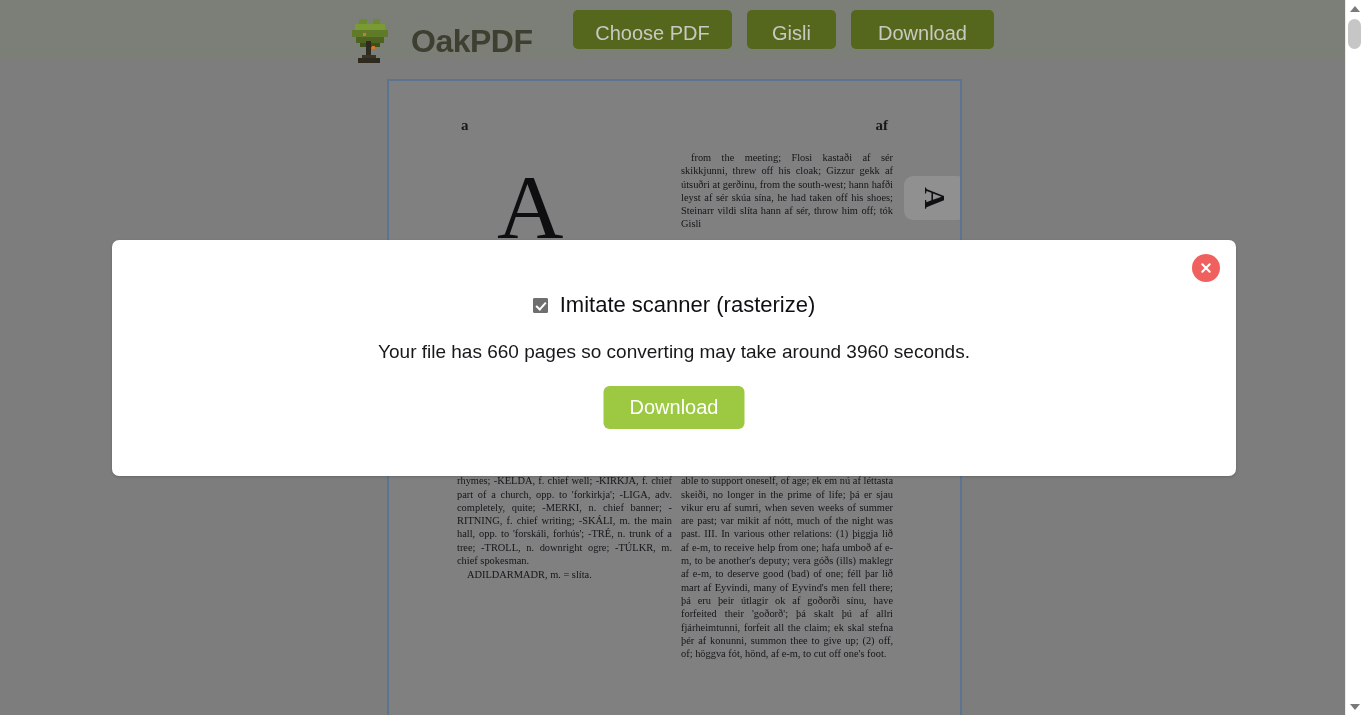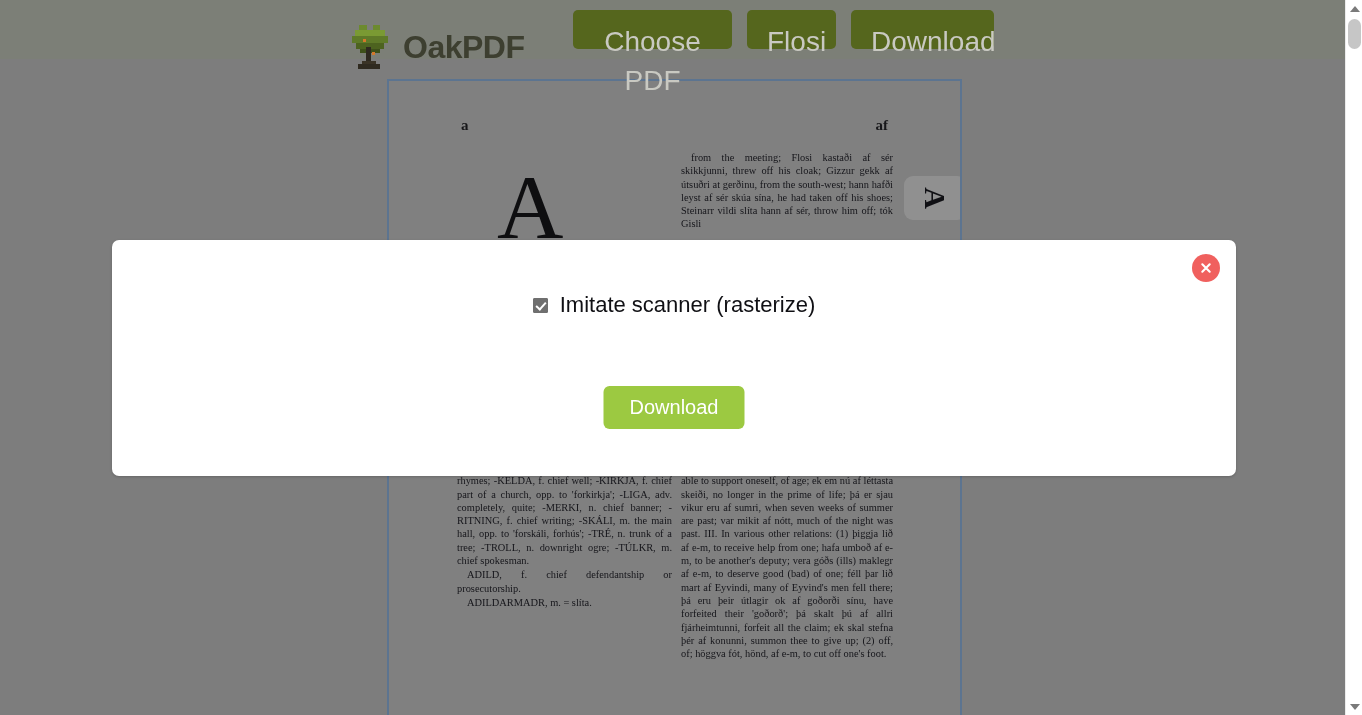--- a/index.html
+++ b/index.html
@@ -31,47 +31,47 @@
     background-image: radial-gradient(circle, rgba(255,255,255,0.14) 0.6px, transparent 0.7px);
     background-size: 6px 6px;
     display: flex;
     align-items: center;
     z-index: 5;
   }
 
   .brand {
     position: absolute;
     left: 345px;
-    top: 23px;
-    display: flex;
-    align-items: center;
-    gap: 8px;
+    top: 17px;
+    display: flex;
+    align-items: center;
+    gap: 16px;
     height: 48px;
   }
   .brand-logo { width: 50px; height: 48px; display:block; }
   .brand-name {
     font-size: 32px;
     font-weight: bold;
     color: #3d3f30;
     letter-spacing: -0.5px;
     line-height: 1;
   }
 
   .hdr-btn {
     position: absolute;
     top: 10px;
     height: 39px;
     border: none;
     border-radius: 5px;
     background: #55661d;
     color: #c9c9c2;
     font-family: "Liberation Sans", sans-serif;
-    font-size: 28px;
-    cursor: pointer;
-    padding: 12px 20px;
+    font-size: 20px;
+    cursor: pointer;
+    padding: 4px 20px;
     line-height: 39px;
     text-align: center;
   }
   #btn-choose { left: 573px; width: 159px; }
   #btn-sign   { left: 747px; width: 89px; }
   #btn-dl-hdr { left: 851px; width: 143px; }
 
   
   .viewer-wrap {
     position: absolute;
@@ -307,21 +307,20 @@
       </div>
 
       <div class="dropcap">A</div>
 
       <div class="col col-right">
         <p>from the meeting; Flosi kastaði af sér skikkjunni, threw off his cloak; Gizzur gekk af útsuðri at gerðinu, from the south-west; hann hafði leyst af sér skúa sína, he had taken off his shoes; Steinarr vildi slíta hann af sér, throw him off; tók Gisli</p>
       </div>
 
       <div class="col col-left">
         <p>skothending f; -HENDR, a. (verse) with perfect rhymes; -KELDA, f. chief well; -KIRKJA, f. chief part of a church, opp. to 'forkirkja'; -LIGA, adv. completely, quite; -MERKI, n. chief banner; -RITNING, f. chief writing; -SKÁLI, m. the main hall, opp. to 'forskáli, forhús'; -TRÉ, n. trunk of a tree; -TROLL, n. downright ogre; -TÚLKR, m. chief spokesman.</p>
-        <p>ADILD, f. chief defendantship or prosecutorship.</p>
         <p>ADILDARMADR, m. = slíta.</p>
       </div>
 
       <div class="col" style="left:292px; top:380px; width:212px;">
         <p>town. II. Of time; past, beyond: af ómaga-aldri, able to support oneself, of age; ek em nú af léttasta skeiði, no longer in the prime of life; þá er sjau vikur eru af sumri, when seven weeks of summer are past; var mikit af nótt, much of the night was past. III. In various other relations: (1) þiggja lið af e-m, to receive help from one; hafa umboð af e-m, to be another's deputy; vera góðs (ills) maklegr af e-m, to deserve good (bad) of one; féll þar lið mart af Eyvindi, many of Eyvind's men fell there; þá eru þeir útlagir ok af goðorði sínu, have forfeited their 'goðorð'; þá skalt þú af allri fjárheimtunni, forfeit all the claim; ek skal stefna þér af konunni, summon thee to give up; (2) off, of; höggva fót, hönd, af e-m, to cut off one's foot.</p>
       </div>
 
       <div class="a-tab">A</div>
     </div>
   </div>
@@ -340,41 +339,42 @@
           <rect x="17" y="38" width="14" height="4" fill="#3a3326"></rect>
           <rect x="13" y="41" width="22" height="5" fill="#2f2a20"></rect>
           <rect x="18" y="16" width="3" height="3" fill="#d4782a"></rect>
           <rect x="27" y="29" width="3" height="3" fill="#d4782a"></rect>
         </g>
       </svg>
       <span class="brand-name">OakPDF</span>
     </div>
 
     <button class="hdr-btn" id="btn-choose">Choose PDF</button>
-    <button class="hdr-btn" id="btn-sign">Flosi</button>
+    <button class="hdr-btn" id="btn-sign">Gisli</button>
     <button class="hdr-btn" id="btn-dl-hdr">Download</button>
   </div>
 
   <div class="overlay"></div>
 
   <div class="modal">
 
     <button class="modal-close">
       <svg width="14" height="14" viewBox="0 0 14 14">
         <path d="M3.3 3.3 L10.7 10.7 M10.7 3.3 L3.3 10.7" stroke="#ffffff" stroke-width="2.1" stroke-linecap="round"></path>
       </svg>
     </button>
 
     <div class="opt-row">
       <label class="opt">
         <span class="cbx checked"></span>
         <span>Imitate scanner (rasterize)</span>
       </label>
     </div>
 
+    <div class="modal-msg">Your file has 660 pages so converting may take around 3960 seconds.</div>
 
     <button class="modal-dl">Download</button>
   </div>
 
   <div class="scrollbar">
     <div class="sb-arrow sb-up">
         <i></i>
       </div>
     <div class="sb-thumb"></div>
     <div class="sb-arrow sb-down">

